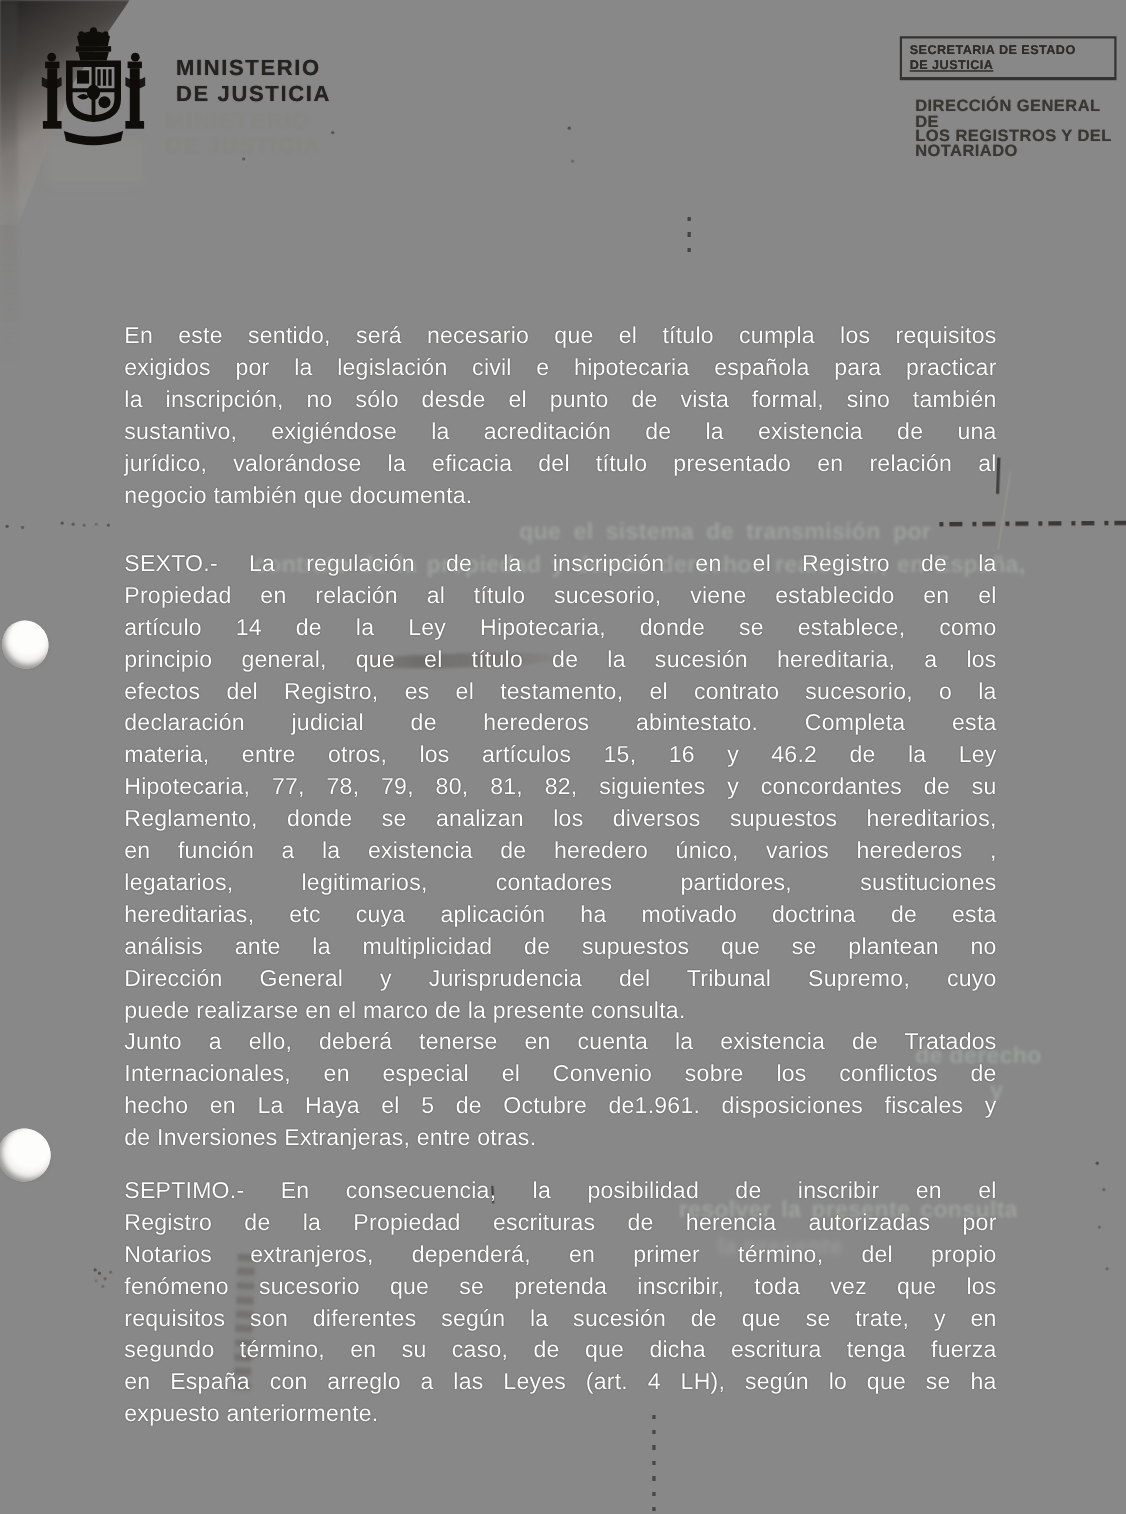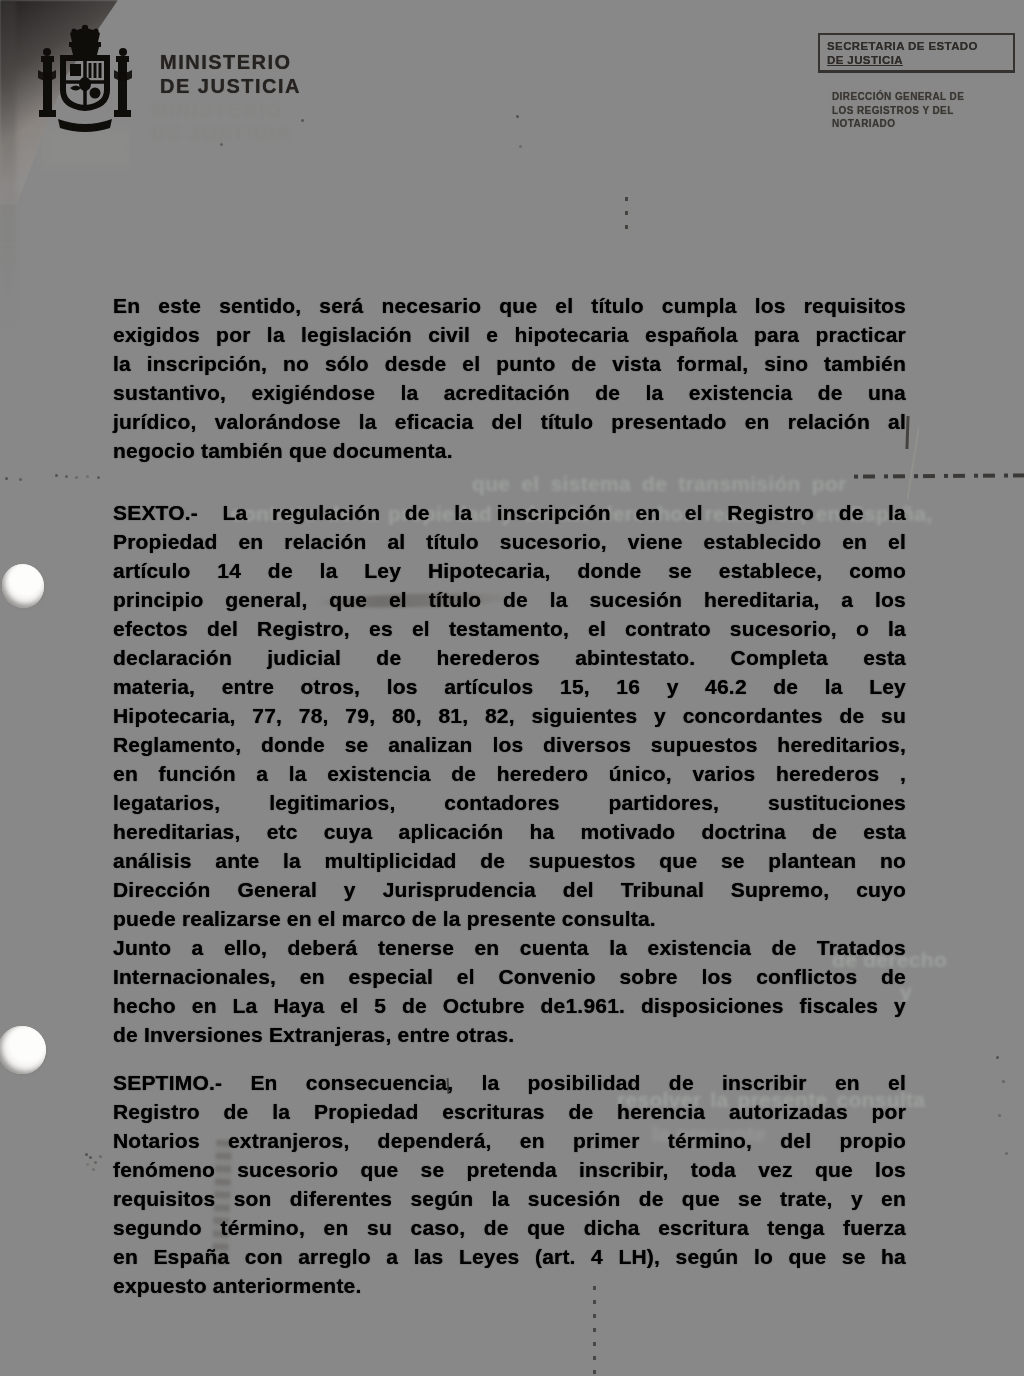--- a/index.html
+++ b/index.html
@@ -93,29 +93,29 @@
     position:absolute;left:818px;top:33px;width:180px;
     border:2.5px solid #35322f;border-bottom-width:3px;
     padding:5px 6px 3px 7px;
     font-weight:700;font-size:11.5px;line-height:13.5px;letter-spacing:.4px;
     color:#2e2b28;text-shadow:0 0 .6px rgba(46,43,40,.8);
     filter:blur(.25px);
   }
   .sec-box .u{text-decoration:underline;}
   .directorate{
     position:absolute;left:832px;top:90px;
-    font-weight:700;font-size:10px;line-height:13.5px;letter-spacing:.4px;
+    font-weight:700;font-size:15px;line-height:13.5px;letter-spacing:.4px;
     color:#3a3733;text-shadow:0 0 .7px rgba(58,55,51,.7);
     filter:blur(.3px);
   }
   
   .doc-body{
     position:absolute;left:113px;top:291px;width:793px;
-    font-weight:700;font-size:21px;line-height:29px;letter-spacing:.2px;
-    color:#000000;
+    font-weight:400;font-size:21px;line-height:29px;letter-spacing:.2px;
+    color:#ffffff;
     text-shadow:0 0 .7px rgba(27,24,21,.9),0 0 1.6px rgba(27,24,21,.22);
   }
   .para{margin:0;}
   .para.sexto{margin-top:33px;}
   .para.septimo{margin-top:19px;}
   .line{text-align:justify;text-align-last:justify;}
   .line.last{text-align-last:left;}
 </style>
 </head>
 <body>

